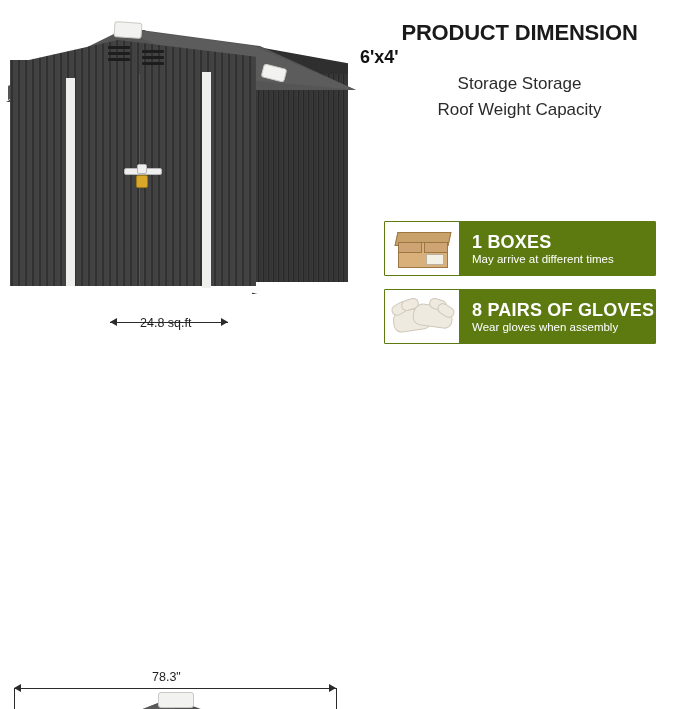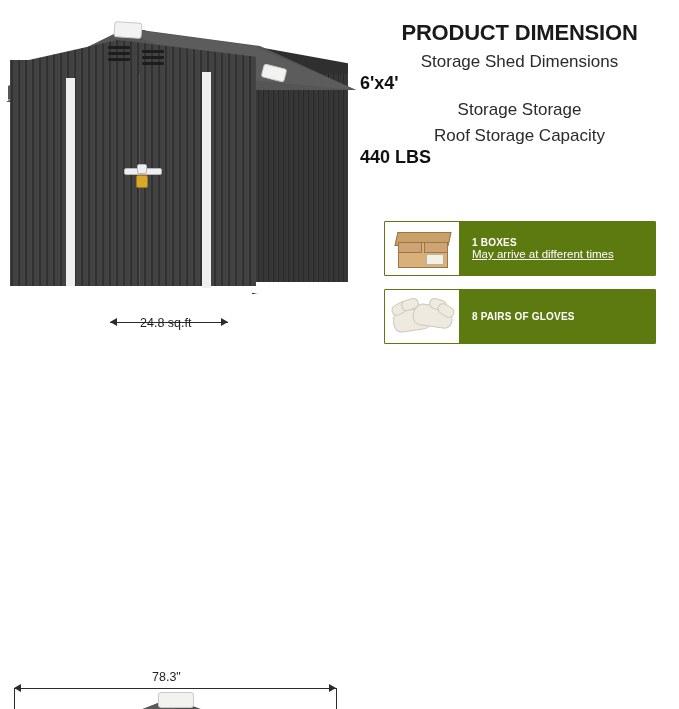--- a/index.html
+++ b/index.html
@@ -71,28 +71,27 @@
   }
   .callout-text {
     flex: 1;
     color: #ffffff;
     display: flex;
     flex-direction: column;
     justify-content: center;
     padding-left: 12px;
   }
   .callout-title {
-    font-size: 10px;
+    font-size: 18px;
     font-weight: bold;
     letter-spacing: 0.2px;
   }
   .callout-sub {
     font-size: 11.5px;
     margin-top: 0;
-    text-decoration: underline;
   }
 
   
   .box-icon { width: 56px; height: 38px; position: relative; }
   .box-icon .lid {
     position: absolute; left: 2px; top: 2px; width: 52px; height: 12px;
     background: #c8a06a; border: 1px solid #9c7743; transform: skewX(-12deg);
   }
   .box-icon .body {
     position: absolute; left: 4px; top: 12px; width: 48px; height: 24px;
@@ -199,27 +198,25 @@
     position: absolute; background: #d9a72a; border: 1px solid #9d7a16; border-radius: 2px;
   }
 </style>
 </head>
 <body>
 
 <div id="info-panel">
 
   <div id="product-dimension-title">PRODUCT DIMENSION</div>
 
-  <div class="spec-line-label">Storage Shed Dimensions</div>
   <div class="spec-line-value">6'x4'</div>
 
   <div class="spec-line-label">Storage Storage</div>
 
-  <div class="spec-line-label">Roof Storage Capacity</div>
-  <div class="spec-line-value">440 LBS</div>
+  <div class="spec-line-label">Roof Weight Capacity</div>
 
   <div class="callout" style="top:205px;">
     <div class="callout-img">
       <div class="box-icon">
         <div class="lid"></div>
         <div class="body"></div>
         <div class="flapL"></div>
         <div class="flapR"></div>
         <div class="label"></div>
       </div>
@@ -236,20 +233,21 @@
         <div class="g g1"></div>
         <div class="g g2"></div>
         <div class="f" style="left:0px; top:6px; width:16px; height:9px; transform:rotate(-30deg);"></div>
         <div class="f" style="left:10px; top:2px; width:16px; height:9px; transform:rotate(-18deg);"></div>
         <div class="f" style="left:38px; top:2px; width:16px; height:9px; transform:rotate(18deg);"></div>
         <div class="f" style="left:46px; top:8px; width:16px; height:9px; transform:rotate(32deg);"></div>
       </div>
     </div>
     <div class="callout-text">
       <div class="callout-title">8 PAIRS OF GLOVES</div>
+      <div class="callout-sub">Wear gloves when assembly</div>
     </div>
   </div>
 </div>
 
 <div class="shed" style="left:0px; top:0px; width:356px; height:336px;">
 
   <div style="position:absolute; left:252px; top:66px; width:96px; height:228px; background:#2f2f2f;">
     <div class="corr-fine"></div>
   </div>
 

